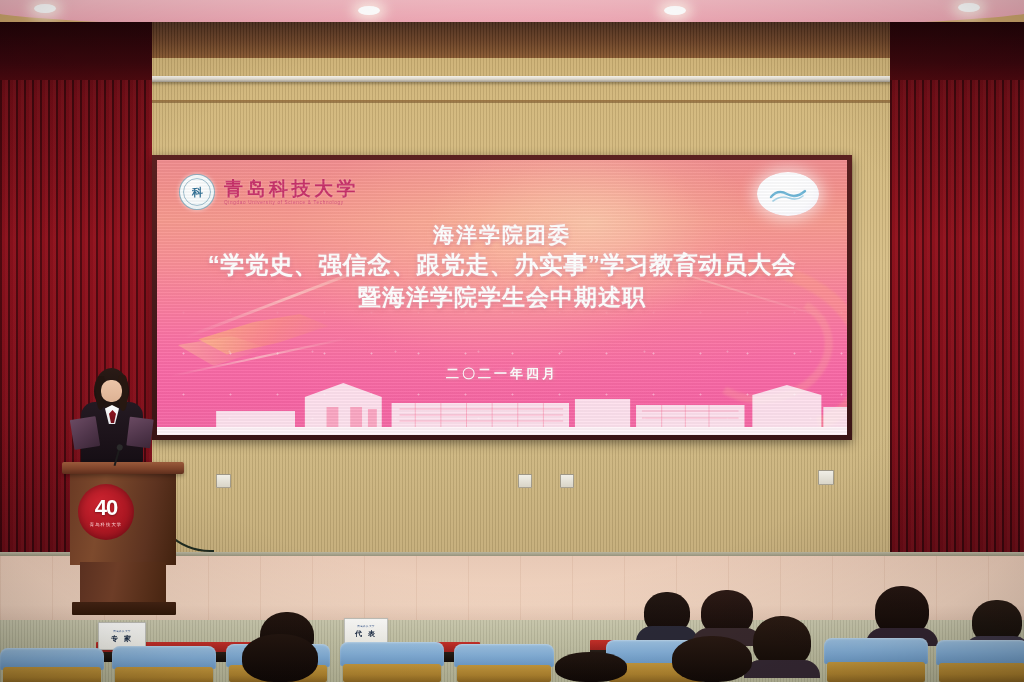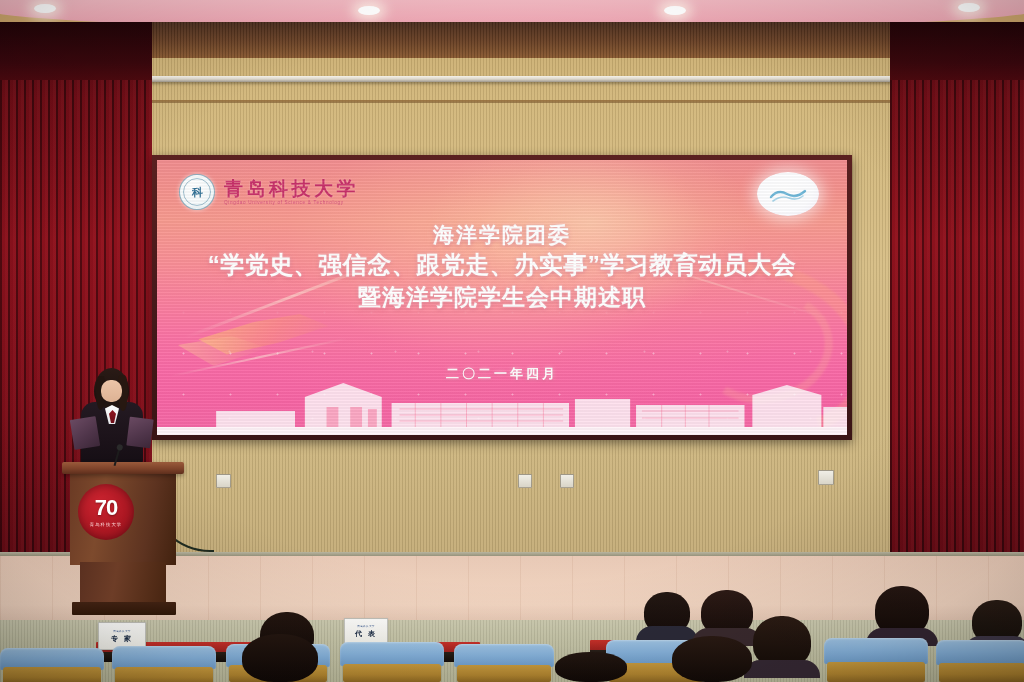--- a/index.html
+++ b/index.html
@@ -662,21 +662,21 @@
     <div class="speaker-face-open"></div>
     <div class="speaker-body"></div>
     <div class="speaker-shirt"></div>
     <div class="speaker-tie"></div>
     <div class="folder l"></div>
     <div class="folder r"></div>
     <div class="mic"></div>
     <div class="podium-top"></div>
     <div class="podium-body"></div>
     <div class="podium-emblem">
-      <div class="num70">70</div>
+      <div class="num70">40</div>
       <div class="emb-sub">青岛科技大学</div>
     </div>
     <div class="podium-base"></div>
     <div class="podium-foot"></div>
   </div>
 
   <div class="audience-wall"></div>
 
   <div class="desk-red" style="left:96px;  top:642px; width:200px;"></div>
   <div class="desk-dark" style="left:96px;  top:652px; width:200px;"></div>

